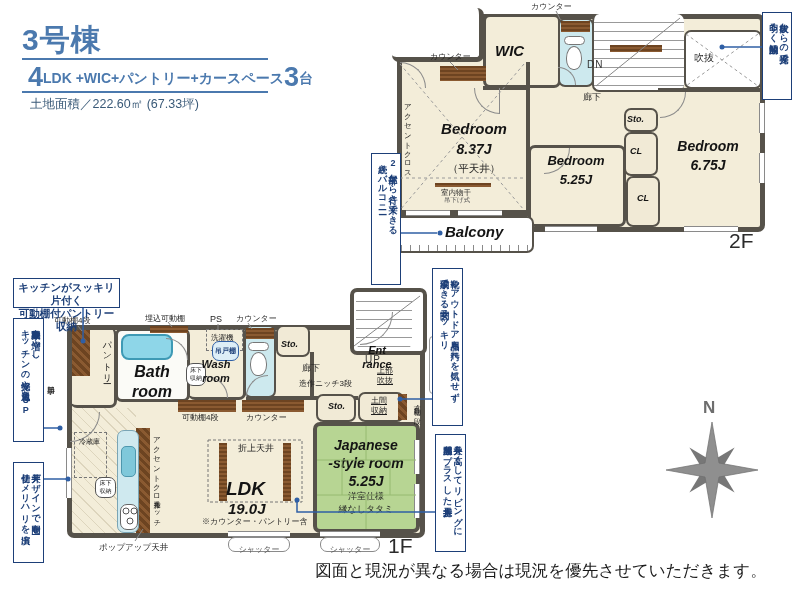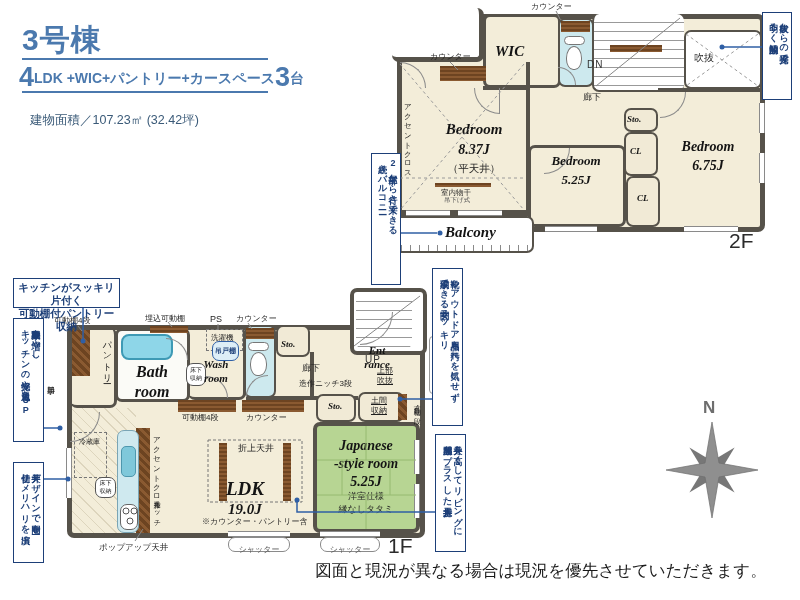--- a/index.html
+++ b/index.html
@@ -4,21 +4,21 @@
 <style>
   html,body{margin:0;padding:0;background:#fff;}
   #page{position:relative;width:800px;height:600px;background:#fff;overflow:hidden;
         font-family:"Liberation Sans",sans-serif;}
   .abs{position:absolute;}
   .rm{position:absolute;box-sizing:border-box;border-radius:7px;}
   .wall{position:absolute;background:#56524a;}
   .lbl{position:absolute;font:8px/1.25 "Liberation Sans",sans-serif;color:#1f1f1f;white-space:nowrap;}
   .pre{white-space:pre-line;}
   .ctr{text-align:center;}
-  .ser{font-family:Liberation Serif, serif;font-style:italic;font-weight:bold;color:#141414;}
+  .ser{font-family:Liberation Sans, sans-serif;font-style:italic;font-weight:bold;color:#141414;}
   .v{writing-mode:vertical-rl;text-orientation:upright;letter-spacing:1px;}
   .brown{position:absolute;background:repeating-linear-gradient(180deg,#6d4421 0 2px,#8a5a31 2px 4px);}
   .brown2{position:absolute;background:repeating-linear-gradient(45deg,#6d4421 0 3px,#8a5a31 3px 6px);}
   .winh{position:absolute;background:#fff;border-top:1px solid #8a8a8a;border-bottom:1px solid #8a8a8a;box-sizing:border-box;}
   .winv{position:absolute;background:#fff;border-left:1px solid #8a8a8a;border-right:1px solid #8a8a8a;box-sizing:border-box;}
   .co{position:absolute;box-sizing:border-box;border:1.5px solid #1d3f78;background:#fff;color:#1d3f78;
       font-weight:bold;font-family:"Liberation Sans",sans-serif;font-size:9px;line-height:1.15;}
   .cov{writing-mode:vertical-rl;text-orientation:upright;white-space:pre-line;padding:4px 2px;letter-spacing:0;}
   .steps{background-color:#fff;background-image:repeating-linear-gradient(180deg,transparent 0 8px,#999 8px 9px);}
   .arc{position:absolute;box-sizing:border-box;border:0 solid #8a8a8a;background:transparent;}
@@ -28,25 +28,25 @@
 </style>
 </head>
 <body>
 
 <div id="page">
 
   <div class="abs" style="left:22px;top:20px;color:#4b79ae;">
     <span style="font-size:30px;font-weight:bold;letter-spacing:1px;">3号棟</span>
   </div>
   <div class="abs" style="left:22px;top:58px;width:246px;height:2px;background:#4b79ae;"></div>
-  <div class="abs" style="left:19px;top:62px;color:#4b79ae;white-space:nowrap;">
+  <div class="abs" style="left:28px;top:62px;color:#4b79ae;white-space:nowrap;">
     <span style="font-size:27px;font-weight:bold;vertical-align:-3px;">4</span><span style="font-size:14px;font-weight:bold;">LDK +WIC+パントリー+カースペース</span><span style="font-size:27px;font-weight:bold;vertical-align:-3px;">3</span><span style="font-size:14px;font-weight:bold;">台</span>
   </div>
   <div class="abs" style="left:22px;top:91px;width:246px;height:2px;background:#4b79ae;"></div>
-  <div class="lbl" style="left:30px;top:113px;font-size:12.5px;color:#3a5a78;">建物面積／107.23㎡ (32.42坪)</div>
+  <div class="lbl" style="left:30px;top:97px;font-size:12.5px;color:#3a5a78;">土地面積／222.60㎡ (67.33坪)</div>
 
   <div class="rm" style="left:397px;top:14px;width:368px;height:218px;background:#f3edd9;border:5px solid #56524a;"></div>
   <div class="rm" style="left:392px;top:8px;width:92px;height:54px;background:#fff;border-right:5px solid #56524a;border-bottom:5px solid #56524a;"></div>
   <div class="rm" style="left:483px;top:14px;width:78px;height:74px;background:#f3edd9;border:3px solid #56524a;"></div>
   <div class="rm" style="left:558px;top:18px;width:36px;height:69px;background:#cde9ee;border:2px solid #56524a;"></div>
   <div class="brown" style="left:561px;top:21px;width:29px;height:11px;"></div>
   <div class="rm" style="left:564px;top:36px;width:21px;height:9px;background:#fff;border:1px solid #777;"></div>
   <div class="rm" style="left:566px;top:46px;width:16px;height:24px;background:#fff;border:1px solid #777;border-radius:50% 50% 45% 45%;"></div>
   <div class="rm steps" style="left:592px;top:14px;width:92px;height:78px;border-left:2px solid #56524a;border-bottom:2px solid #56524a;"></div>
   <div class="brown" style="left:610px;top:45px;width:52px;height:7px;"></div>

